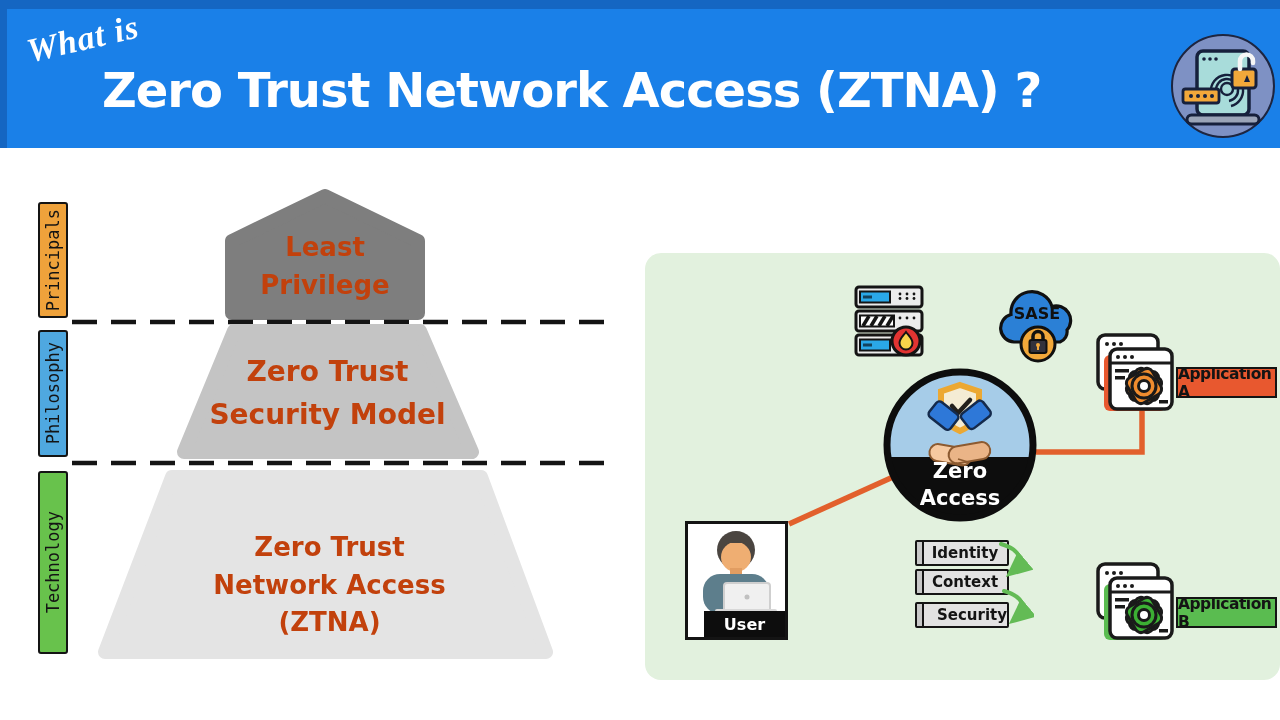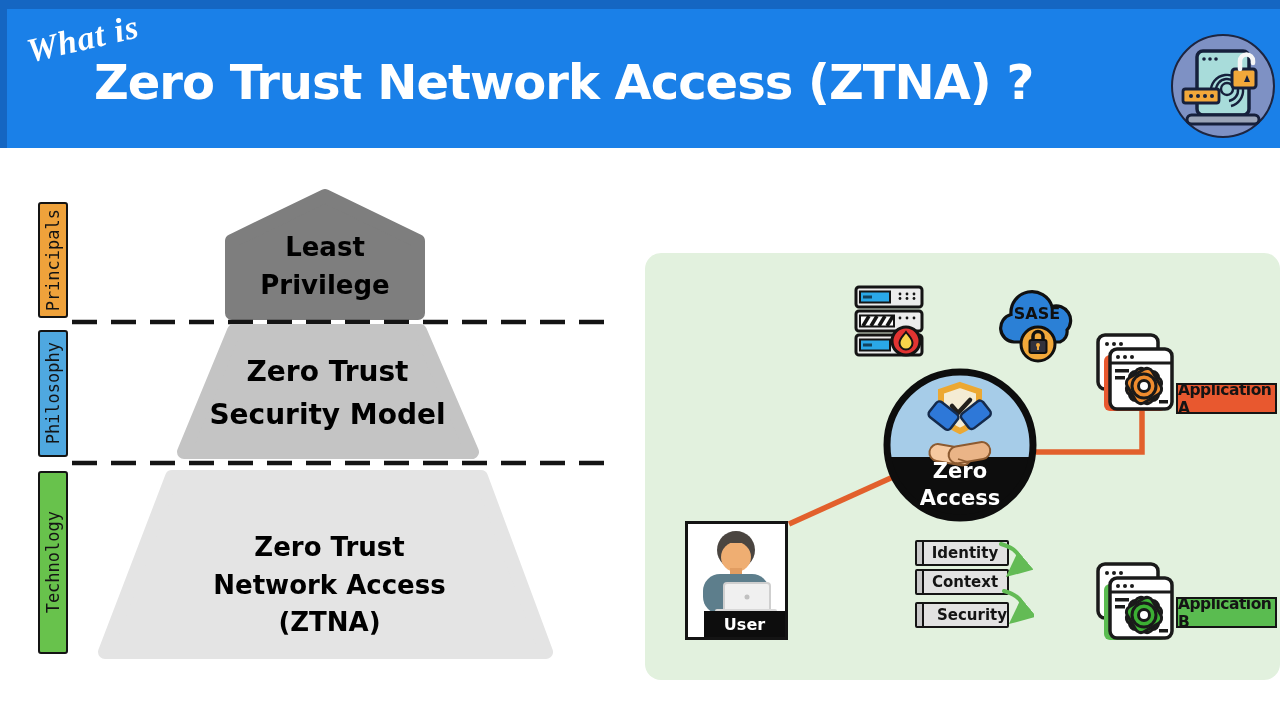--- a/index.html
+++ b/index.html
@@ -4,49 +4,49 @@
 <style>
   html,body{margin:0;padding:0;background:#ffffff;font-family:"DejaVu Sans",sans-serif;}
   .stage{position:relative;width:1280px;height:720px;overflow:hidden;background:#ffffff;}
 
   
   .banner{position:absolute;left:0;top:0;width:1280px;height:148px;background:#1a80e8;}
   .banner::before{content:"";position:absolute;left:0;top:0;width:100%;height:9px;background:#1566c2;}
   .banner::after{content:"";position:absolute;left:0;top:0;width:7px;height:100%;background:#1566c2;}
   .whatis{position:absolute;left:26px;top:20px;color:#ffffff;font-family:cursive;font-style:italic;
           font-weight:bold;font-size:34px;transform:rotate(-13deg);letter-spacing:1px;}
-  .title{position:absolute;left:94px;top:54px;margin:0;color:#ffffff;font-size:48px;font-weight:800;
+  .title{position:absolute;left:94px;top:54px;margin:8px;color:#ffffff;font-size:48px;font-weight:800;
          letter-spacing:-1px;white-space:nowrap;}
   .banner-icon{position:absolute;left:1170px;top:33px;}
 
   
   .side-label{position:absolute;left:38px;width:30px;border:2.5px solid #141414;border-radius:3px;
               display:flex;align-items:center;justify-content:center;box-sizing:border-box;z-index:3;}
   .side-label span{writing-mode:vertical-rl;transform:rotate(180deg);
                    font-family:"DejaVu Sans Mono",monospace;font-size:17px;color:#141414;}
   #lbl-principals{top:202px;height:116px;background:#efa23b;}
   #lbl-philosophy{top:330px;height:127px;background:#4fa8e0;}
   #lbl-technology{top:471px;height:183px;background:#68c24c;}
 
   
-  .tier-text{position:absolute;text-align:center;font-weight:bold;color:#000000;z-index:3;}
+  .tier-text{position:absolute;text-align:center;font-weight:bold;color:#c2410c;z-index:3;}
   #tier0{left:235px;top:229px;width:180px;font-size:26px;line-height:1.45;}
   #tier1{left:180px;top:350px;width:295px;font-size:28px;line-height:1.55;}
   #tier2{left:142px;top:529px;width:375px;font-size:26px;line-height:1.45;}
 
   
   .panel{position:absolute;left:645px;top:253px;width:635px;height:427px;background:#e2f1de;
          border-radius:16px;z-index:1;}
   .overlay{position:absolute;left:0;top:0;z-index:2;pointer-events:none;}
   .icon{position:absolute;z-index:3;}
 
   .app-label{position:absolute;z-index:3;border:2.5px solid #141414;display:flex;align-items:center;
              justify-content:center;font-size:15.5px;font-weight:bold;color:#141414;box-sizing:border-box;
              letter-spacing:-0.5px;}
-  #appa-label{left:1176px;top:367px;width:101px;height:31px;background:#e8582f;margin-top:16px;}
+  #appa-label{left:1176px;top:367px;width:101px;height:31px;background:#e8582f;}
   #appb-label{left:1176px;top:597px;width:101px;height:31px;background:#5abc50;}
 
   .broker-text{position:absolute;left:880px;top:458px;width:160px;z-index:3;text-align:center;
                color:#ffffff;font-weight:bold;font-size:21px;line-height:1.27;}
 
   .user-box{position:absolute;left:685px;top:521px;width:103px;height:119px;background:#ffffff;
             border:3px solid #141414;z-index:3;box-sizing:border-box;}
   .user-label{position:absolute;left:16px;right:0;bottom:0;height:26px;background:#0d0d0d;color:#ffffff;
               display:flex;align-items:center;justify-content:center;font-size:16px;font-weight:bold;}
 

